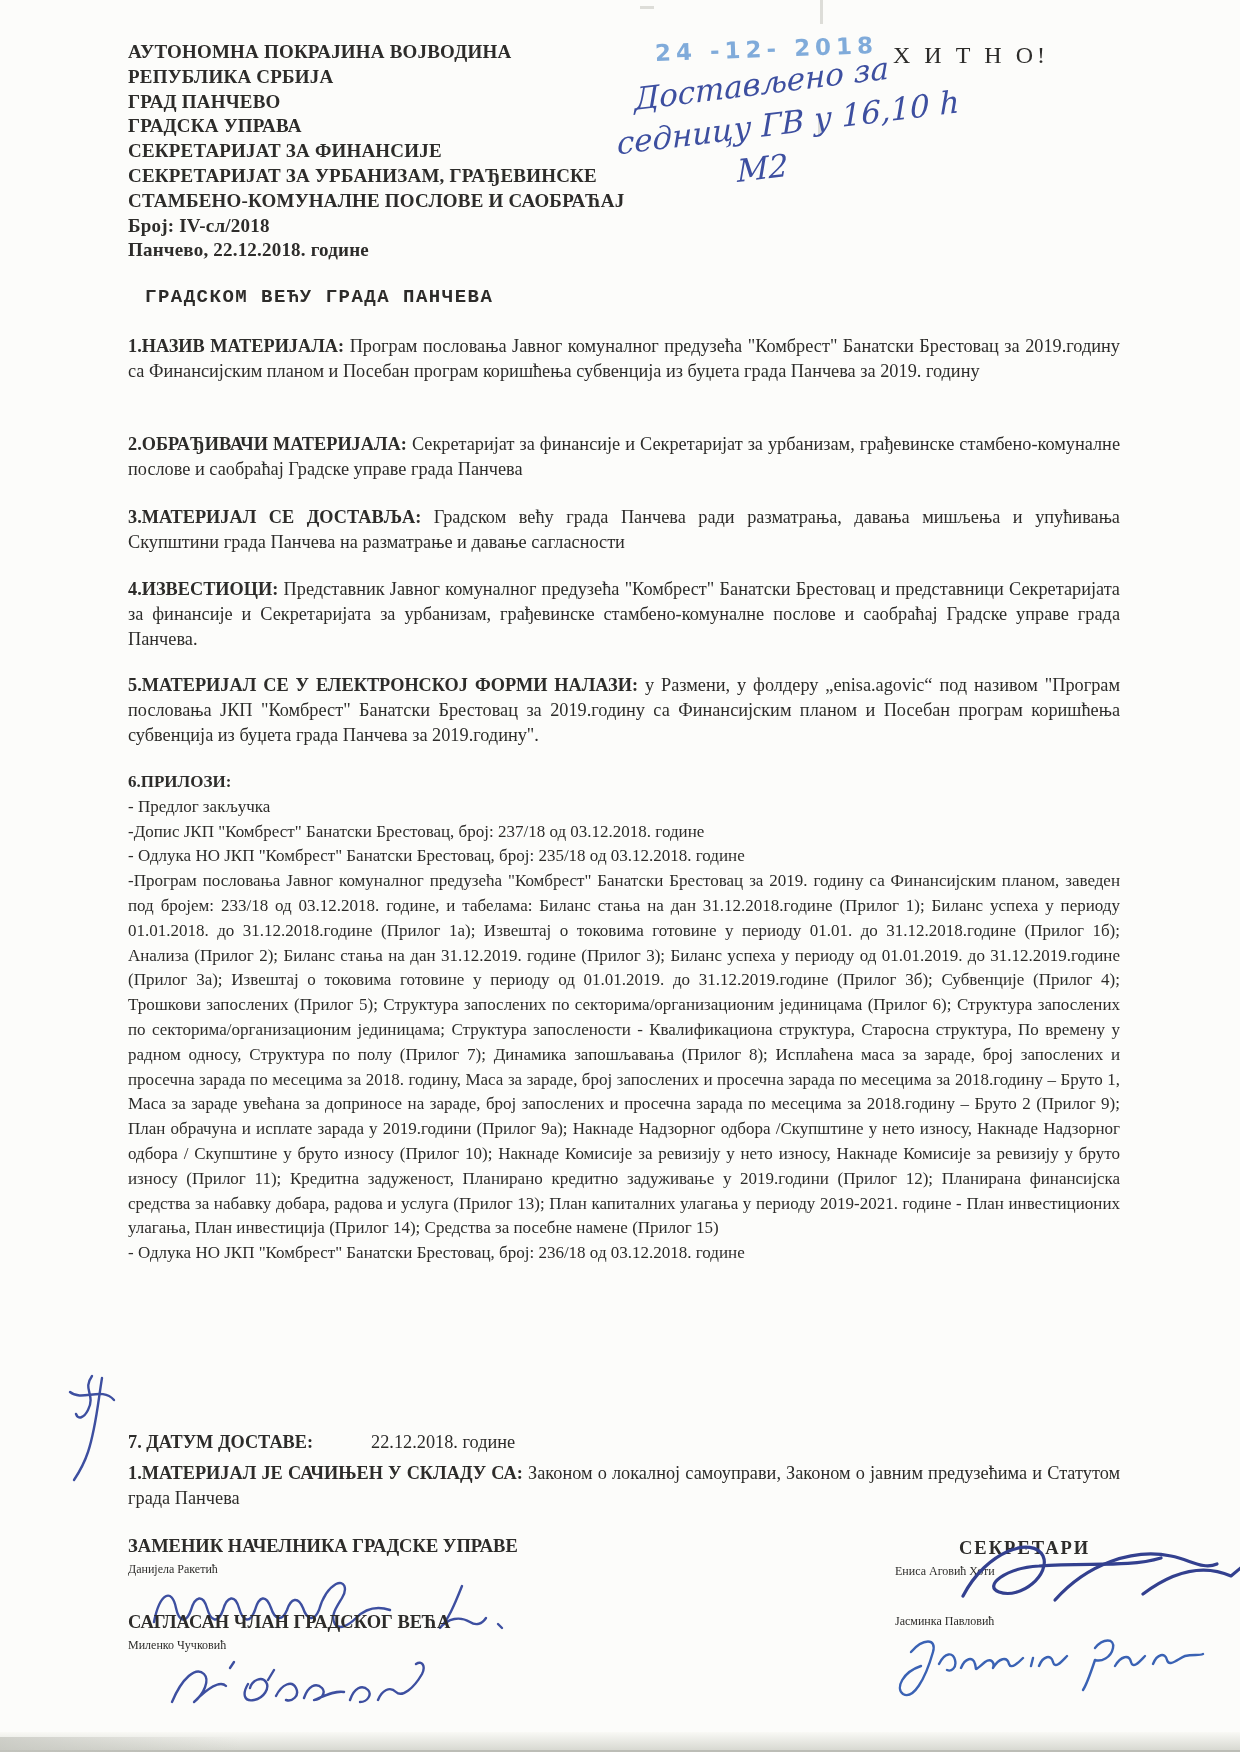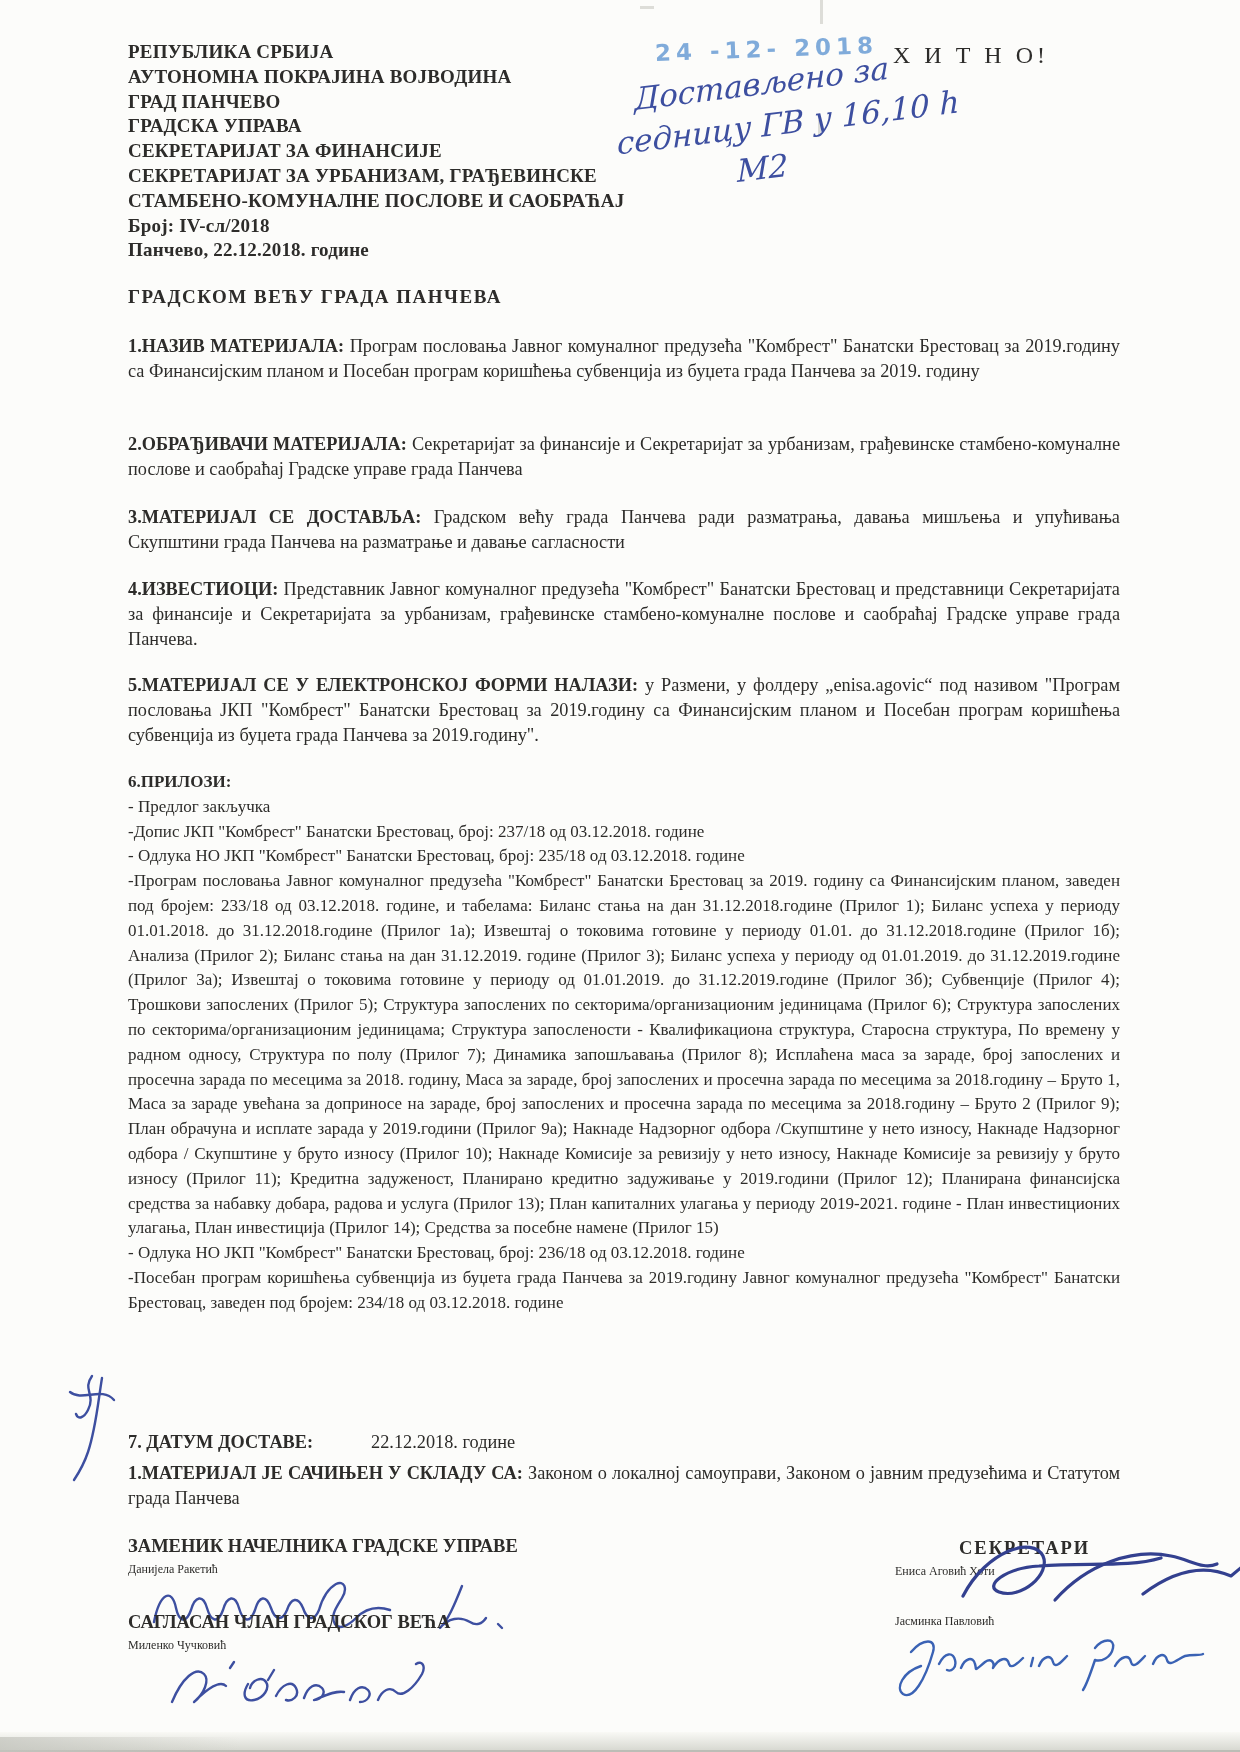--- a/index.html
+++ b/index.html
@@ -41,32 +41,32 @@
 
   <div class="blk stamp" style="left:655px;top:36px;">24 -12- 2018</div>
 
   <div class="blk hand" style="left:616px;top:80px;">
     <div style="margin-left:18px;">Достављено за</div>
     <div>седницу ГВ у 16,10 h</div>
     <div style="margin-left:120px;">М2</div>
   </div>
 
   <div class="blk" style="left:128px;top:40px;">
+    <div class="hdr-line">АУТОНОМНА ПОКРАЈИНА ВОЈВОДИНА</div>
     <div class="hdr-line">РЕПУБЛИКА СРБИЈА</div>
-    <div class="hdr-line">АУТОНОМНА ПОКРАЈИНА ВОЈВОДИНА</div>
     <div class="hdr-line">ГРАД ПАНЧЕВО</div>
     <div class="hdr-line">ГРАДСКА УПРАВА</div>
     <div class="hdr-line">СЕКРЕТАРИЈАТ ЗА ФИНАНСИЈЕ</div>
     <div class="hdr-line">СЕКРЕТАРИЈАТ ЗА УРБАНИЗАМ, ГРАЂЕВИНСКЕ</div>
     <div class="hdr-line">СТАМБЕНО-КОМУНАЛНЕ ПОСЛОВЕ И САОБРАЋАЈ</div>
     <div class="hdr-line">Број: IV-сл/2018</div>
     <div class="hdr-line">Панчево, 22.12.2018. године</div>
   </div>
 
-  <div class="blk addressee" style="left:128px;top:286px;">ГРАДСКОМ ВЕЋУ ГРАДА ПАНЧЕВА</div>
+  <div class="blk addressee" style="left:145px;top:286px;font-family:Liberation Mono, monospace;">ГРАДСКОМ ВЕЋУ ГРАДА ПАНЧЕВА</div>
 
   <div class="blk col" style="top:334px;">
     <p class="para"><span class="b">1.НАЗИВ МАТЕРИЈАЛА:</span> <span>Програм пословања Јавног комуналног предузећа "Комбрест" Банатски Брестовац за 2019.годину са Финансијским планом и Посебан програм коришћења субвенција из буџета града Панчева за 2019. годину</span></p>
   </div>
   <div class="blk col" style="top:432px;">
     <p class="para"><span class="b">2.ОБРАЂИВАЧИ МАТЕРИЈАЛА:</span> <span>Секретаријат за финансије и Секретаријат за урбанизам, грађевинске стамбено-комуналне послове и саобраћај Градске управе града Панчева</span></p>
   </div>
   <div class="blk col" style="top:505px;">
     <p class="para"><span class="b">3.МАТЕРИЈАЛ СЕ ДОСТАВЉА:</span> <span>Градском већу града Панчева ради разматрања, давања мишљења и упућивања Скупштини града Панчева на разматрање и давање сагласности</span></p>
   </div>
@@ -77,21 +77,20 @@
     <p class="para"><span class="b">5.МАТЕРИЈАЛ СЕ У ЕЛЕКТРОНСКОЈ ФОРМИ НАЛАЗИ:</span> <span>у Размени, у фолдеру „enisa.agovic“ под називом "Програм пословања ЈКП "Комбрест" Банатски Брестовац за 2019.годину са Финансијским планом и Посебан програм коришћења субвенција из буџета града Панчева за 2019.годину".</span></p>
   </div>
 
   <div class="blk col" style="top:770px;height:644px;overflow:hidden;">
     <p class="att-item b">6.ПРИЛОЗИ:</p>
     <p class="att-item">- Предлог закључка</p>
     <p class="att-item">-Допис ЈКП "Комбрест" Банатски Брестовац, број: 237/18 од 03.12.2018. године</p>
     <p class="att-item">- Одлука НО ЈКП "Комбрест" Банатски Брестовац, број: 235/18 од 03.12.2018. године</p>
     <p class="att-item">-Програм пословања Јавног комуналног предузећа "Комбрест" Банатски Брестовац за 2019. годину са Финансијским планом, заведен под бројем: 233/18 од 03.12.2018. године, и табелама: Биланс стања на дан 31.12.2018.године (Прилог 1); Биланс успеха у периоду 01.01.2018. до 31.12.2018.године (Прилог 1а); Извештај о токовима готовине у периоду 01.01. до 31.12.2018.године (Прилог 1б); Анализа (Прилог 2); Биланс стања на дан 31.12.2019. године (Прилог 3); Биланс успеха у периоду од 01.01.2019. до 31.12.2019.године (Прилог 3а); Извештај о токовима готовине у периоду од 01.01.2019. до 31.12.2019.године (Прилог 3б); Субвенције (Прилог 4); Трошкови запослених (Прилог 5); Структура запослених по секторима/организационим јединицама (Прилог 6); Структура запослених по секторима/организационим јединицама; Структура запослености - Квалификациона структура, Старосна структура, По времену у радном односу, Структура по полу (Прилог 7); Динамика запошљавања (Прилог 8); Исплаћена маса за зараде, број запослених и просечна зарада по месецима за 2018. годину, Маса за зараде, број запослених и просечна зарада по месецима за 2018.годину – Бруто 1, Маса за зараде увећана за доприносе на зараде, број запослених и просечна зарада по месецима за 2018.годину – Бруто 2 (Прилог 9); План обрачуна и исплате зарада у 2019.години (Прилог 9а); Накнаде Надзорног одбора /Скупштине у нето износу, Накнаде Надзорног одбора / Скупштине у бруто износу (Прилог 10); Накнаде Комисије за ревизију у нето износу, Накнаде Комисије за ревизију у бруто износу (Прилог 11); Кредитна задуженост, Планирано кредитно задуживање у 2019.години (Прилог 12); Планирана финансијска средства за набавку добара, радова и услуга (Прилог 13); План капиталних улагања у периоду 2019-2021. године - План инвестиционих улагања, План инвестиција (Прилог 14); Средства за посебне намене (Прилог 15)</p>
     <p class="att-item">- Одлука НО ЈКП "Комбрест" Банатски Брестовац, број: 236/18 од 03.12.2018. године</p>
-    <p class="att-item">-Посебан програм коришћења субвенција из буџета града Панчева за 2019.годину Јавног комуналног предузећа "Комбрест" Банатски Брестовац, заведен под бројем: 234/18 од 03.12.2018. године</p>
   </div>
 
   <div class="blk col" style="top:1415px;margin-top:15px;">
     <p class="para"><span class="b">7. ДАТУМ ДОСТАВЕ:</span><span class="tab"></span><span>22.12.2018. године</span></p>
   </div>
 
   <div class="blk col" style="top:1461px;">
     <p class="para"><span class="b">1.МАТЕРИЈАЛ ЈЕ САЧИЊЕН У СКЛАДУ СА:</span> <span>Законом о локалној самоуправи, Законом о јавним предузећима и Статутом града Панчева</span></p>
   </div>
 

